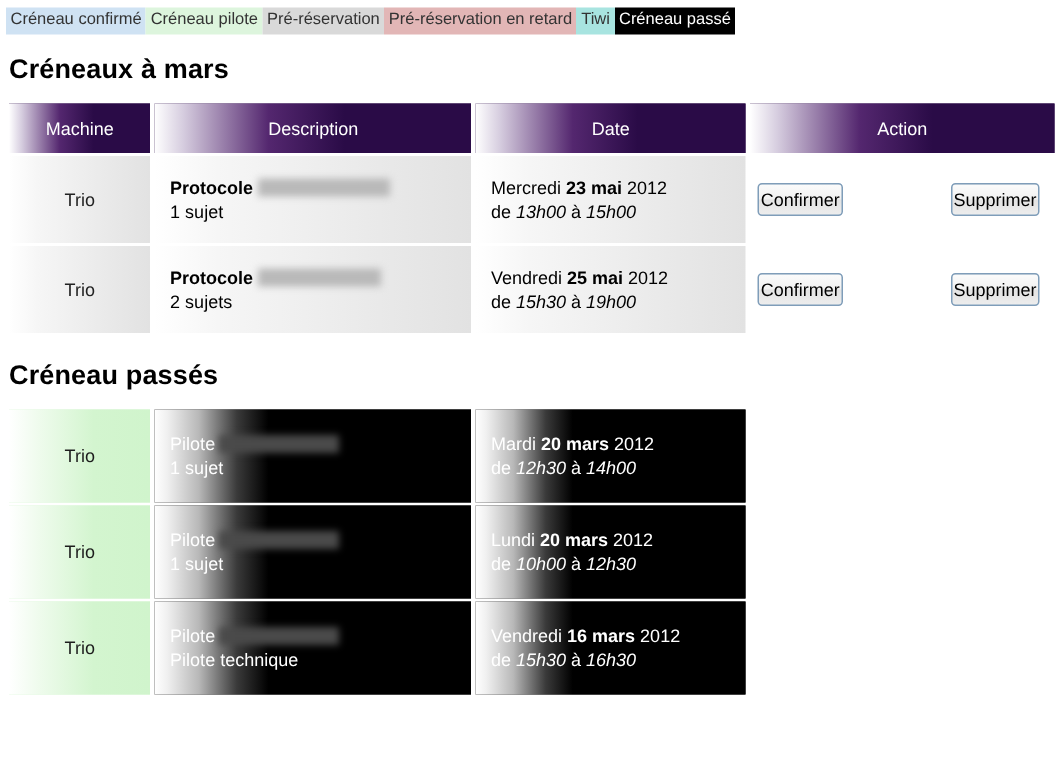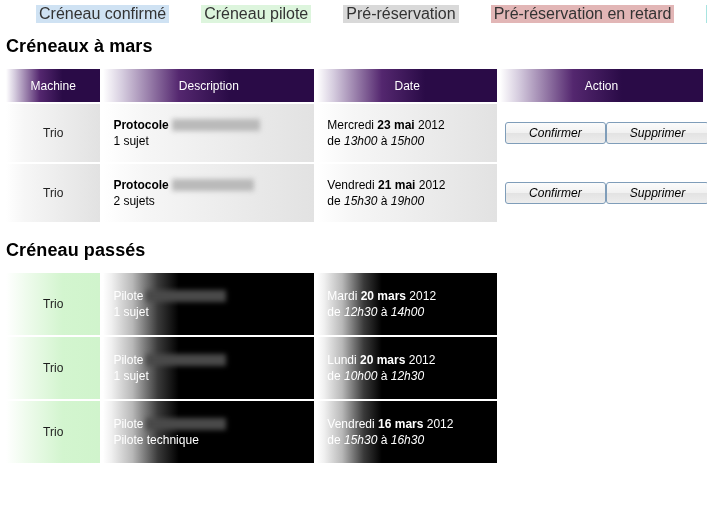--- a/index.html
+++ b/index.html
@@ -19,25 +19,24 @@
 
   
   .legend {
     padding: 5px 0 0 4px;
     white-space: nowrap;
     font-size: 0;
     line-height: 0;
   }
   .legend-item {
     display: inline-block;
-    font-size: 16px;
+    font-size: 11px;
     line-height: 15px;
     padding: 1px 3px 2px 3px;
     vertical-align: top;
-    margin-left: 32px;
   }
 
   
   h2.section-title {
     font-size: 18px;
     font-weight: bold;
     margin: 13px 0 10px 6px;
     letter-spacing: 0.1px;
   }
   h2.section-title.past {
@@ -132,24 +131,23 @@
     box-sizing: border-box;
   }
   button.form-btn {
     font-family: "Liberation Sans", sans-serif;
     font-size: 12px;
     color: #000000;
     background: #ededed;
     background-image: linear-gradient(to bottom, #fbfbfb 0%, #f1f1f1 48%, #e3e3e3 52%, #ededed 100%);
     border: 1px solid #7f9db9;
     border-radius: 3px;
-    padding: 3px 23px;
+    padding: 3px 1px;
     line-height: 14px;
     cursor: pointer;
-    font-style: italic;
   }
 </style>
 </head>
 <body>
 
 <div class="legend"><span class="legend-item" style="background: rgb(207, 226, 243); color: rgb(51, 51, 51);">Créneau confirmé</span><span class="legend-item" style="background: rgb(221, 245, 221); color: rgb(51, 51, 51);">Créneau pilote</span><span class="legend-item" style="background: rgb(217, 217, 217); color: rgb(51, 51, 51);">Pré-réservation</span><span class="legend-item" style="background: rgb(226, 182, 182); color: rgb(51, 51, 51);">Pré-réservation en retard</span><span class="legend-item" style="background: rgb(168, 228, 224); color: rgb(51, 51, 51);">Tiwi</span><span class="legend-item" style="background: rgb(0, 0, 0); color: rgb(255, 255, 255);">Créneau passé</span></div>
 
 <h2 class="section-title">Créneaux à mars</h2>
 
 <table class="slot-table upcoming">
@@ -185,21 +183,21 @@
           </div>
         </td>
       </tr>
       <tr>
         <td class="machine">Trio</td>
         <td>
           <div class="line1"><span class="strong">Protocole</span><span class="redact" style="width: 82px;"></span></div>
           <div class="line2">2 sujets</div>
         </td>
         <td>
-          <div class="line1"><span>Vendredi </span><span class="strong">21 mai</span><span> 2012</span></div>
+          <div class="line1"><span>Vendredi </span><span class="strong">25 mai</span><span> 2012</span></div>
           <div class="line2"><span>de </span><span class="ital">15h30</span><span> à </span><span class="ital">19h00</span></div>
         </td>
         <td class="action">
           <div class="btn-wrap">
             <button class="form-btn">Confirmer</button>
             <button class="form-btn">Supprimer</button>
           </div>
         </td>
       </tr>
     </tbody>

